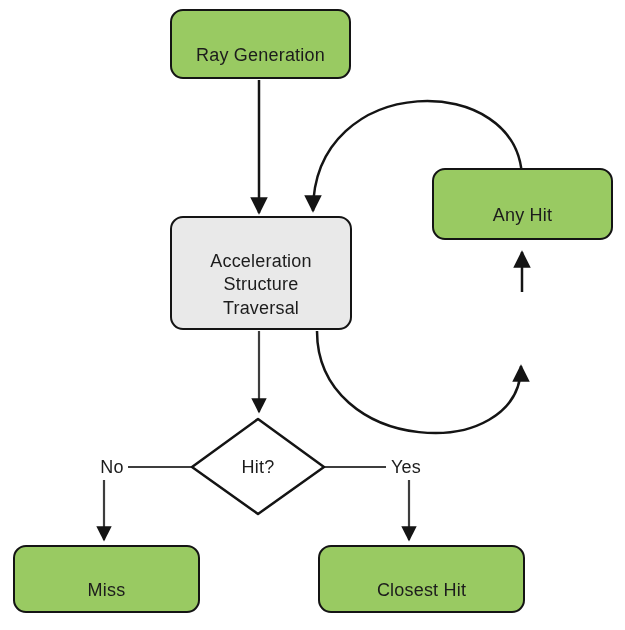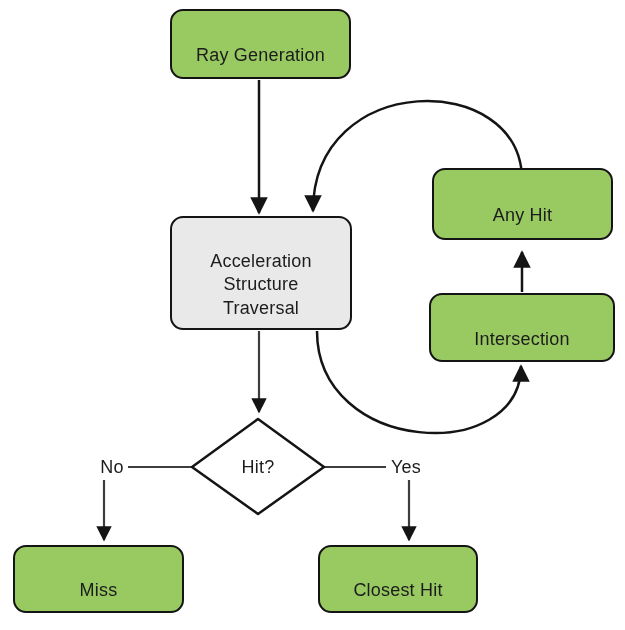--- a/index.html
+++ b/index.html
@@ -104,29 +104,26 @@
   </div>
 
   <div class="node gray" style="left:170px;top:216px;width:182px;height:114px;">
     <span class="node-label">Acceleration Structure Traversal</span>
   </div>
 
   <div class="node green" style="left:432px;top:168px;width:181px;height:72px;">
     <span class="node-label">Any Hit</span>
   </div>
 
-  <div class="node green" style="left:429px;top:293px;width:186px;height:69px;">
-    <span class="node-label">Intersection</span>
-  </div>
 
-  <div class="node green" style="left:13px;top:545px;width:171px;height:68px;">
+  <div class="node green" style="left:13px;top:545px;width:187px;height:68px;">
     <span class="node-label">Miss</span>
   </div>
 
-  <div class="node green" style="left:318px;top:545px;width:160px;height:68px;">
+  <div class="node green" style="left:318px;top:545px;width:207px;height:68px;">
     <span class="node-label">Closest Hit</span>
   </div>
 
   <div class="edge-label centered" style="left:258px;top:467px;">Hit?</div>
 
 
   <div class="edge-label centered" style="left:112px;top:467px;">No</div>
 
   <div class="edge-label centered" style="left:406px;top:467px;">Yes</div>
 

